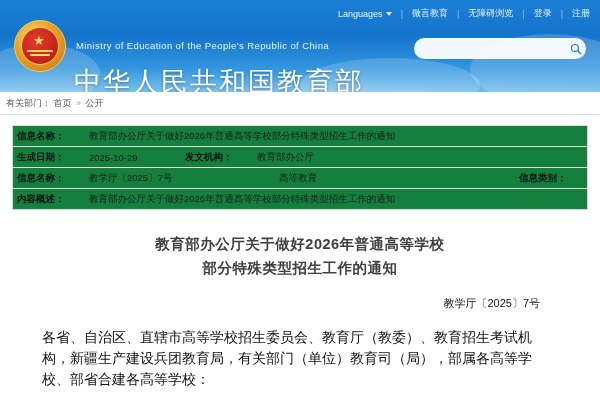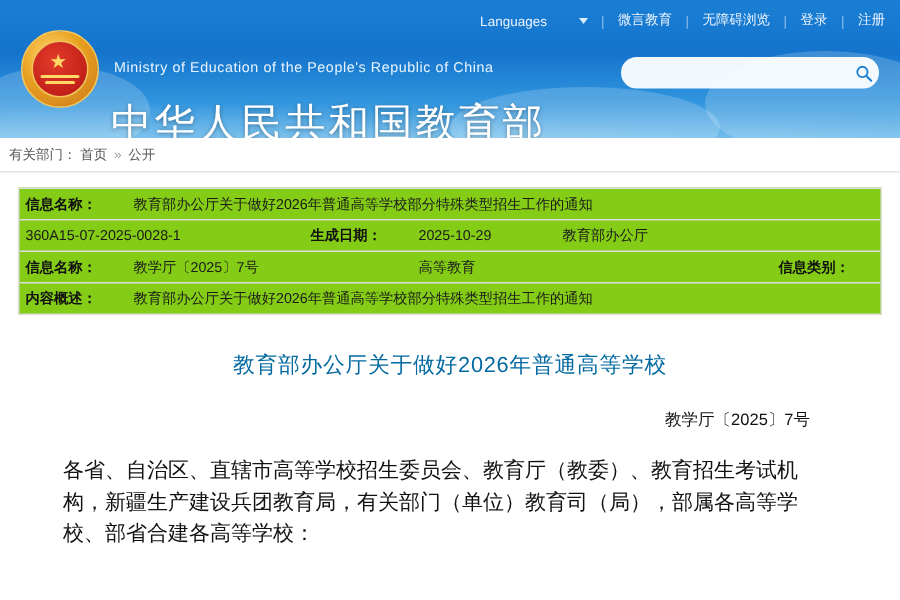--- a/index.html
+++ b/index.html
@@ -119,21 +119,21 @@
     display: flex;
     align-items: center;
     gap: 9px;
     font-size: 9px;
     color: #eaf3ff;
     white-space: nowrap;
   }
   .util .lang {
     display: flex;
     align-items: center;
-    gap: 21px;
+    gap: 3px;
   }
   .util .caret {
     width: 0; height: 0;
     border-left: 3px solid transparent;
     border-right: 3px solid transparent;
     border-top: 4px solid #dcecff;
     display: inline-block;
   }
   .util .sep { opacity: 0.55; }
   .util a { color: #eaf3ff; text-decoration: none; }
@@ -186,21 +186,21 @@
   .crumb a { color: #555; text-decoration: none; margin-top: 43px; }
   .crumb .sp { color: #999; padding: 0 2px; }
 
   
   .info {
     margin: 10px 12px 0 12px;
     border: 1px solid #dcdcdc;
     border-bottom: none;
     font-size: 9.5px;
     color: #222;
-    background: #84cc16;
+    background: #15803d;
   }
   .info .row {
     display: flex;
     border-bottom: 1px solid #dcdcdc;
     min-height: 20px;
     align-items: stretch;
   }
   .info .cell {
     display: flex;
     align-items: center;
@@ -221,22 +221,22 @@
   .w-fix-a { width: 190px; flex: none; }
   .w-fix-b { width: 96px; flex: none; }
 
   
   .doc {
     padding: 22px 42px 0 42px;
     text-align: center;
   }
   .doc-title {
     font-size: 14.5px;
-    font-weight: normal;
-    color: #0369a1;
+    font-weight: bold;
+    color: #404040;
     line-height: 24px;
     letter-spacing: 0.5px;
   }
   .doc-number {
     margin: 16px 18px 0 0;
     text-align: right;
     font-size: 11px;
     color: #111;
   }
   .doc-para {
@@ -306,39 +306,40 @@
   </div>
 
   <div class="info">
 
     <div class="row">
       <div class="cell lbl">信息名称：</div>
       <div class="cell val w-grow">教育部办公厅关于做好2026年普通高等学校部分特殊类型招生工作的通知</div>
     </div>
 
     <div class="row">
-      <div class="cell val w-fix-a">360A15-07-2025-0028-1</div>
       <div class="cell lbl">生成日期：</div>
       <div class="cell val w-fix-b">2025-10-29</div>
+      <div class="cell lbl">发文机构：</div>
       <div class="cell val w-grow">教育部办公厅</div>
     </div>
 
     <div class="row">
       <div class="cell lbl">信息名称：</div>
       <div class="cell val w-fix-a">教学厅〔2025〕7号</div>
       <div class="cell val w-grow">高等教育</div>
       <div class="cell lbl">信息类别：</div>
     </div>
 
     <div class="row">
       <div class="cell lbl">内容概述：</div>
       <div class="cell val w-grow">教育部办公厅关于做好2026年普通高等学校部分特殊类型招生工作的通知</div>
     </div>
 
   </div>
 
   <div class="doc">
     <div class="doc-title">教育部办公厅关于做好2026年普通高等学校</div>
+    <div class="doc-title">部分特殊类型招生工作的通知</div>
     <div class="doc-number">教学厅〔2025〕7号</div>
     <div class="doc-para">各省、自治区、直辖市高等学校招生委员会、教育厅（教委）、教育招生考试机构，新疆生产建设兵团教育局，有关部门（单位）教育司（局），部属各高等学校、部省合建各高等学校：</div>
   </div>
 
 </div>
 
 </body></html>

